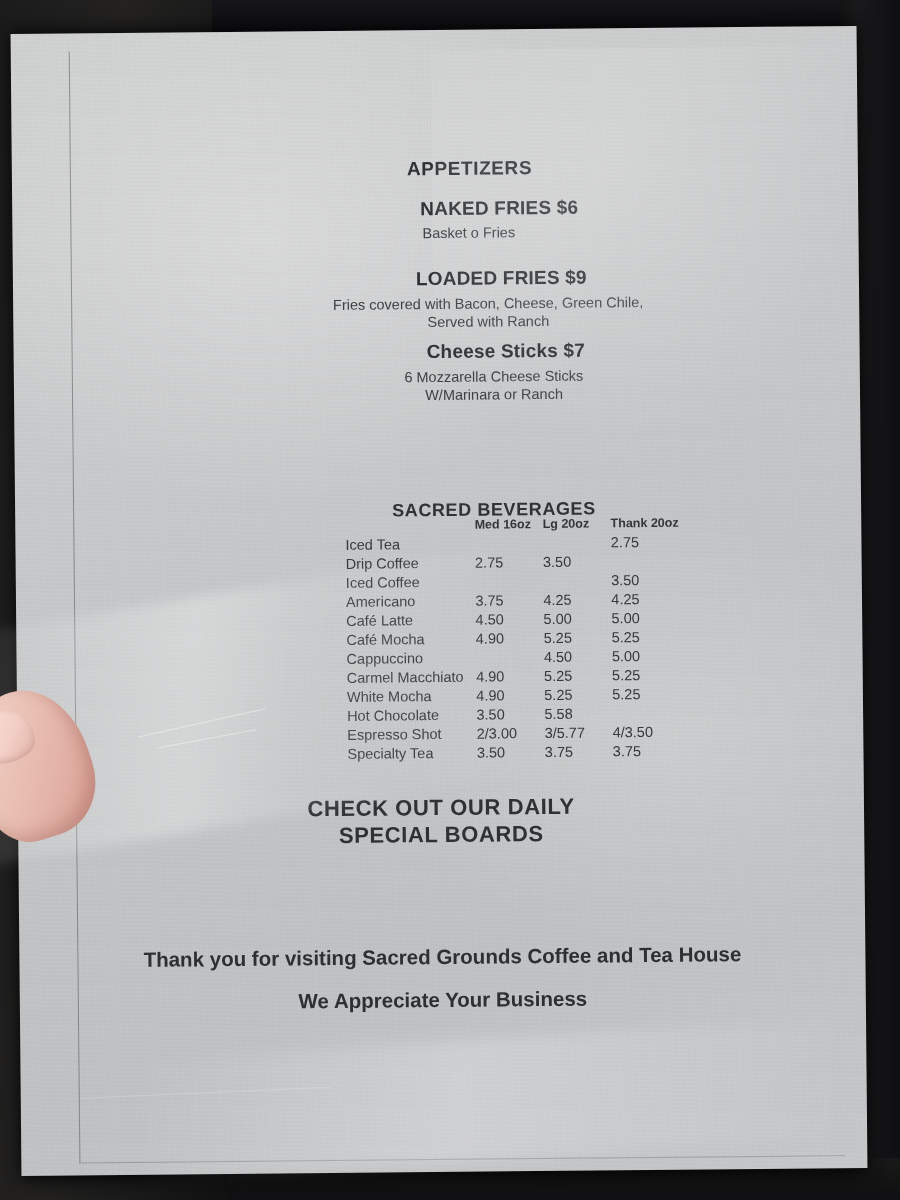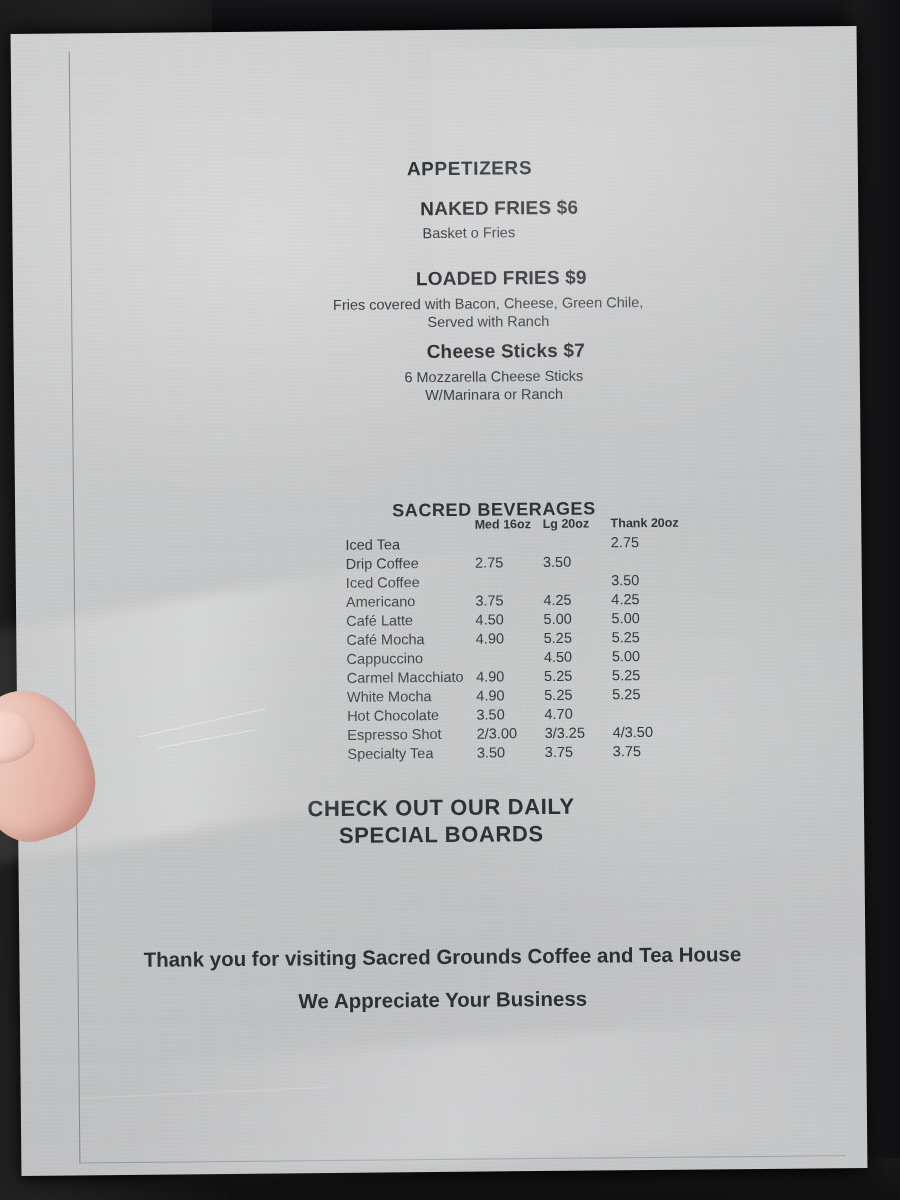--- a/index.html
+++ b/index.html
@@ -341,27 +341,27 @@
               </tr>
               <tr>
                 <td class="label">White Mocha</td>
                 <td class="col">4.90</td>
                 <td class="col">5.25</td>
                 <td class="col">5.25</td>
               </tr>
               <tr>
                 <td class="label">Hot Chocolate</td>
                 <td class="col">3.50</td>
-                <td class="col">4.70</td>
+                <td class="col">5.58</td>
                 <td class="col"></td>
               </tr>
               <tr>
                 <td class="label">Espresso Shot</td>
                 <td class="col">2/3.00</td>
-                <td class="col">3/3.25</td>
+                <td class="col">3/5.77</td>
                 <td class="col">4/3.50</td>
               </tr>
               <tr>
                 <td class="label">Specialty Tea</td>
                 <td class="col">3.50</td>
                 <td class="col">3.75</td>
                 <td class="col">3.75</td>
               </tr>
             </tbody>
         </table>

